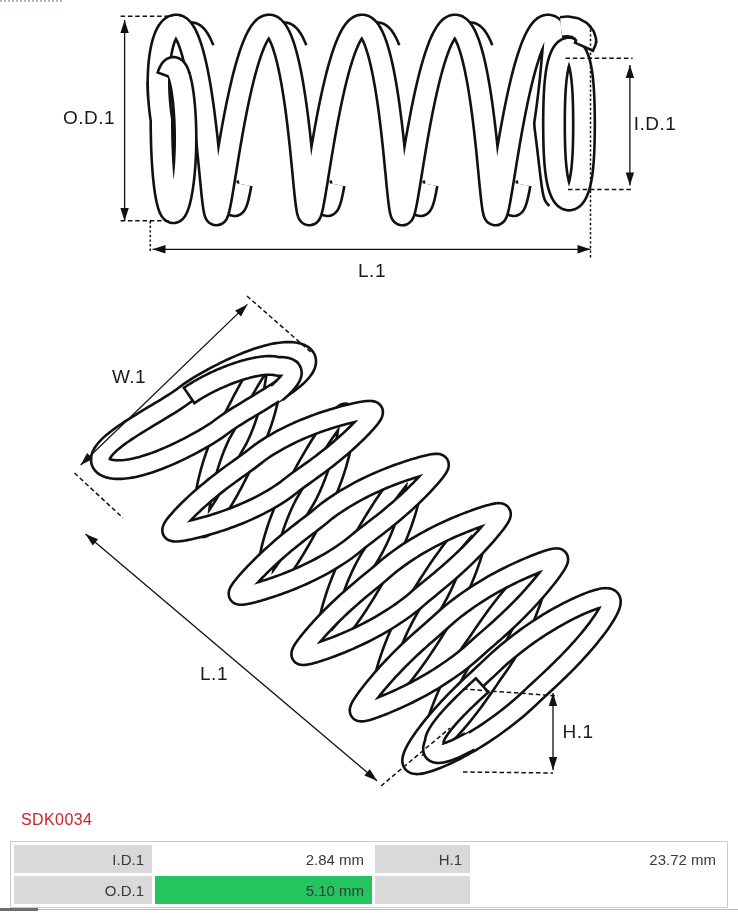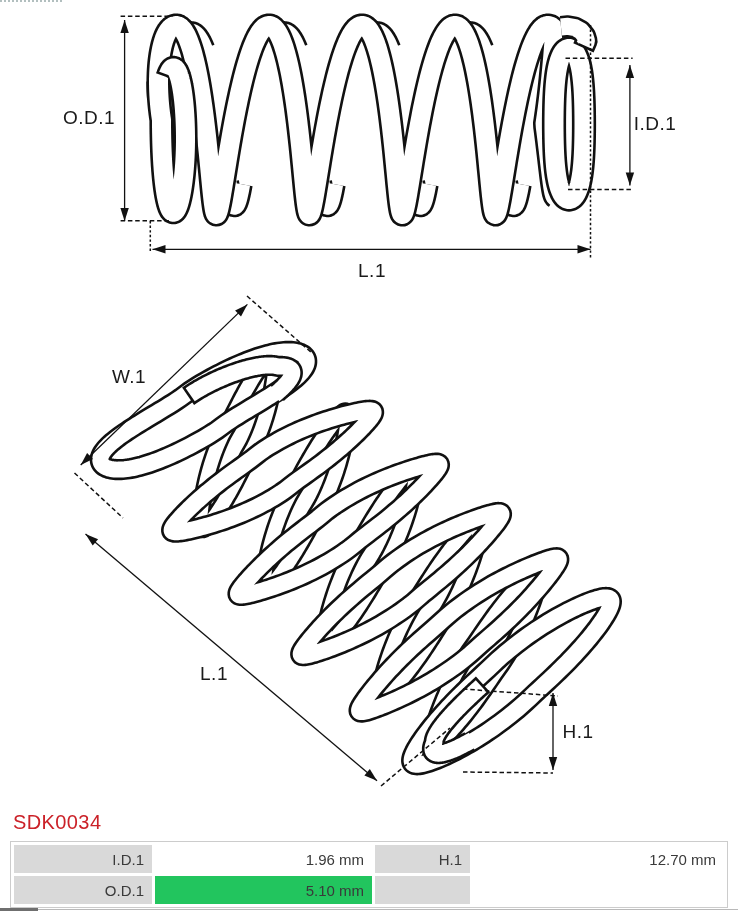--- a/index.html
+++ b/index.html
@@ -1,16 +1,16 @@
 <!DOCTYPE html>
 <html><head><meta charset="utf-8"><style>
 html,body{margin:0;padding:0;background:#fff;width:738px;height:913px;overflow:hidden}
 *{box-sizing:border-box}
 body{font-family:"Liberation Sans",sans-serif;position:relative}
-#code{position:absolute;left:13px;top:811px;font-size:20px;color:#cb2128;letter-spacing:0.4px}
+#code{position:absolute;left:21px;top:811px;font-size:16px;color:#cb2128;letter-spacing:0.4px}
 table{position:absolute;left:10px;top:841px;width:718px;border-collapse:separate;border-spacing:3px;border:1px solid #ccc;font-size:15px;color:#3a3a3a}
 td{height:28px;padding:0 8px 0 0;text-align:right;vertical-align:middle}
 .g{background:#d9d9d9}
 </style></head>
 <body>
 <svg width="738" height="913" viewBox="0 0 738 913">
 <line x1="0" y1="1" x2="64" y2="1" stroke="#9aa" stroke-width="1.6" stroke-dasharray="2,2"></line>
 <path d="M185.82,35.40 L186.11,35.10 186.41,34.82 186.71,34.55 187.01,34.30 187.31,34.07 187.61,33.85 187.91,33.66 188.22,33.48 188.52,33.32 188.82,33.18 189.12,33.06 189.42,32.95 189.72,32.86 190.02,32.80 190.32,32.75 190.63,32.71 190.93,32.70 191.23,32.71 191.53,32.73 191.83,32.77 192.13,32.83 192.43,32.91 192.74,33.00 193.04,33.12 193.34,33.25 193.64,33.40 193.94,33.57 194.24,33.76 194.54,33.96 194.84,34.18 195.14,34.43 195.44,34.68 195.74,34.96 196.04,35.26 196.34,35.57 196.64,35.90 196.94,36.25 197.23,36.61 197.53,36.99 197.83,37.39 198.12,37.81 198.42,38.25 198.72,38.70 199.01,39.17 199.31,39.65 199.60,40.16 199.90,40.67 200.19,41.21 200.48,41.76 200.77,42.33 201.07,42.92 201.36,43.52 201.65,44.13 201.94,44.77 202.23,45.42 202.51,46.08 202.80,46.76 203.09,47.46 203.38,48.17 203.66,48.89" fill="none" stroke="#111" stroke-width="23.20" stroke-linecap="butt" stroke-linejoin="round"></path>
 <path d="M183.29,37.97 L186.11,35.10 186.41,34.82 186.71,34.55 187.01,34.30 187.31,34.07 187.61,33.85 187.91,33.66 188.22,33.48 188.52,33.32 188.82,33.18 189.12,33.06 189.42,32.95 189.72,32.86 190.02,32.80 190.32,32.75 190.63,32.71 190.93,32.70 191.23,32.71 191.53,32.73 191.83,32.77 192.13,32.83 192.43,32.91 192.74,33.00 193.04,33.12 193.34,33.25 193.64,33.40 193.94,33.57 194.24,33.76 194.54,33.96 194.84,34.18 195.14,34.43 195.44,34.68 195.74,34.96 196.04,35.26 196.34,35.57 196.64,35.90 196.94,36.25 197.23,36.61 197.53,36.99 197.83,37.39 198.12,37.81 198.42,38.25 198.72,38.70 199.01,39.17 199.31,39.65 199.60,40.16 199.90,40.67 200.19,41.21 200.48,41.76 200.77,42.33 201.07,42.92 201.36,43.52 201.65,44.13 201.94,44.77 202.23,45.42 202.51,46.08 202.80,46.76 203.09,47.46 203.38,48.17 204.98,52.24" fill="none" stroke="#fff" stroke-width="18.00" stroke-linecap="butt" stroke-linejoin="round"></path>
 <path d="M278.82,35.40 L279.11,35.10 279.41,34.82 279.71,34.55 280.01,34.30 280.31,34.07 280.61,33.85 280.91,33.66 281.22,33.48 281.52,33.32 281.82,33.18 282.12,33.06 282.42,32.95 282.72,32.86 283.02,32.80 283.32,32.75 283.63,32.71 283.93,32.70 284.23,32.71 284.53,32.73 284.83,32.77 285.13,32.83 285.43,32.91 285.74,33.00 286.04,33.12 286.34,33.25 286.64,33.40 286.94,33.57 287.24,33.76 287.54,33.96 287.84,34.18 288.14,34.43 288.44,34.68 288.74,34.96 289.04,35.26 289.34,35.57 289.64,35.90 289.94,36.25 290.23,36.61 290.53,36.99 290.83,37.39 291.12,37.81 291.42,38.25 291.72,38.70 292.01,39.17 292.31,39.65 292.60,40.16 292.90,40.67 293.19,41.21 293.48,41.76 293.77,42.33 294.07,42.92 294.36,43.52 294.65,44.13 294.94,44.77 295.23,45.42 295.51,46.08 295.80,46.76 296.09,47.46 296.38,48.17 296.66,48.89" fill="none" stroke="#111" stroke-width="23.20" stroke-linecap="butt" stroke-linejoin="round"></path>
@@ -99,23 +99,23 @@
 <text x="214" y="680" font-size="19px" fill="#1a1a1a" font-family="Liberation Sans, sans-serif" text-anchor="middle" letter-spacing="0.5">L.1</text>
 <text x="578" y="738" font-size="19px" fill="#1a1a1a" font-family="Liberation Sans, sans-serif" text-anchor="middle" letter-spacing="0.5">H.1</text>
 </svg>
 <div id="code">SDK0034</div>
 <div style="position:absolute;left:0;top:909px;width:738px;height:1px;background:#b9b9b9"></div>
 <div style="position:absolute;left:0;top:908px;width:38px;height:3px;background:#6f6f6f"></div>
 <table>
 <tbody>
       <tr>
         <td class="g" style="width:138px">I.D.1</td>
-        <td style="width:217px;background:#fff">1.96 mm</td>
+        <td style="width:217px;background:#fff">2.84 mm</td>
         <td class="g" style="width:95px">H.1</td>
-        <td style="background:#fff">12.70 mm</td>
+        <td style="background:#fff">23.72 mm</td>
       </tr>
 <tr>
         <td class="g">O.D.1</td>
         <td style="background:#22c55e">5.10 mm</td>
         <td class="g"></td>
         <td style="background:#fff"></td>
       </tr>
 </tbody>
   </table>
 </body></html>

